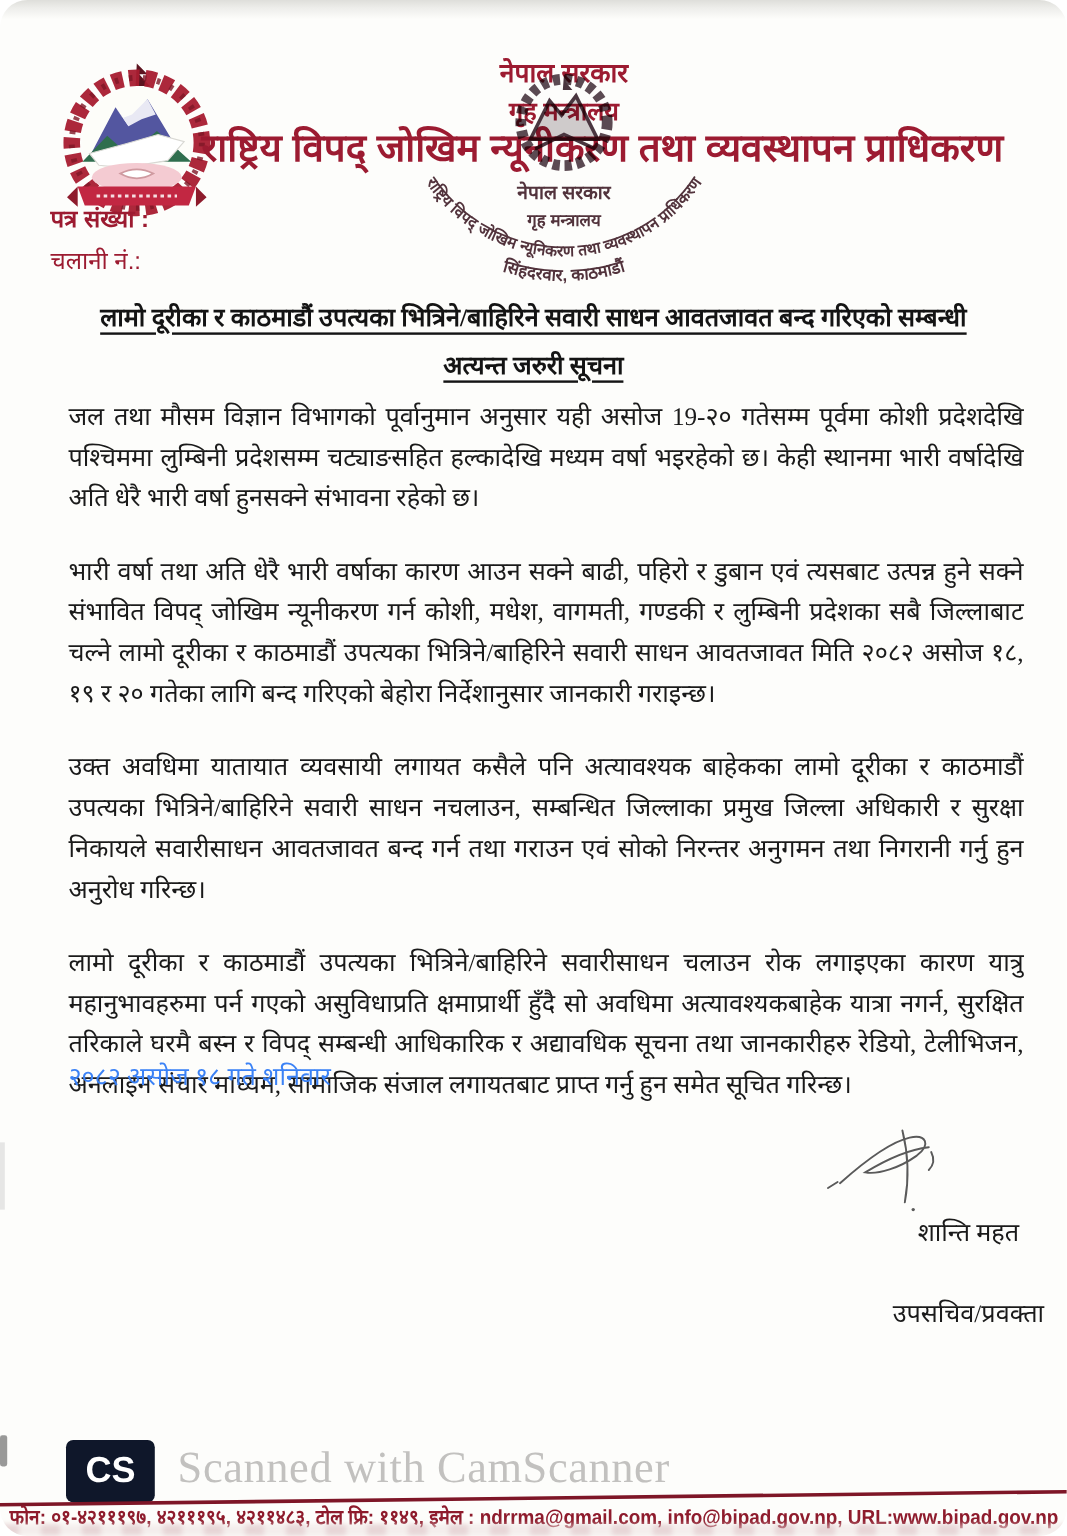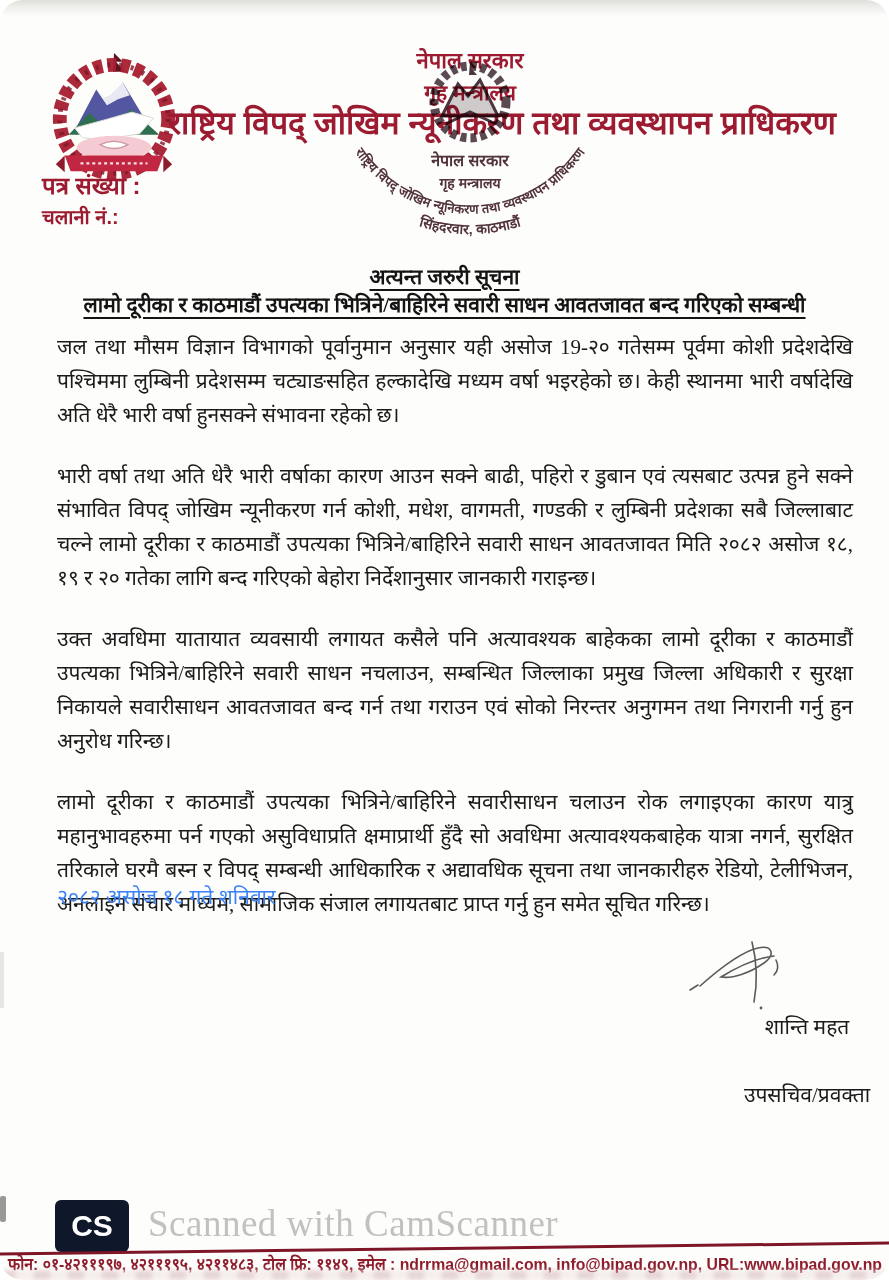--- a/index.html
+++ b/index.html
@@ -9,22 +9,22 @@
   .maroon{color:#9c1b31;}
   .scan-strip-top{left:0;top:0;width:889px;height:16px;
         background:linear-gradient(180deg,#dededa 0%,#ededea 40%,rgba(250,250,248,0) 100%);}
   
   .gov-line{left:0;top:44px;width:940px;text-align:center;font-family:"Liberation Sans","DejaVu Sans",sans-serif;
         font-weight:700;font-size:22px;}
   .ministry-line{left:0;top:78px;width:940px;text-align:center;font-family:"Liberation Sans","DejaVu Sans",sans-serif;
         font-weight:700;font-size:21px;}
   .authority-title{left:168px;top:100px;width:690px;font-family:"Liberation Sans","DejaVu Sans",sans-serif;
         font-weight:700;font-size:32px;white-space:nowrap;letter-spacing:0px;}
-  .ref-label{left:42px;top:168px;font-family:"Liberation Sans","DejaVu Sans",sans-serif;font-weight:700;font-size:24px;}
-  .dispatch-label{left:42px;top:203px;font-family:"Liberation Sans","DejaVu Sans",sans-serif;font-weight:700;font-size:20px;}
+  .ref-label{left:42px;top:168px;font-family:"Liberation Sans","DejaVu Sans",sans-serif;font-weight:700;font-size:20px;}
+  .dispatch-label{left:42px;top:203px;font-family:"Liberation Sans","DejaVu Sans",sans-serif;font-weight:400;font-size:20px;}
   .address-block{left:640px;top:158px;width:230px;text-align:center;font-family:"Liberation Sans","DejaVu Sans",sans-serif;
         font-weight:700;font-size:21px;line-height:36px;}
   .emblem-svg{left:45px;top:50px;width:138px;height:142px;}
   .stamp-svg{left:350px;top:54px;width:240px;height:192px;mix-blend-mode:multiply;opacity:.93;}
   
   .subject{left:0;top:250px;width:889px;text-align:center;color:#141414;font-weight:700;font-size:21px;}
   .subject .line{text-decoration:underline;text-underline-offset:5px;text-decoration-thickness:1.5px;}
   .subject .line2{margin-top:12px;}
   
   .body-text{left:57px;top:330px;width:796px;color:#1a1a1a;}
@@ -98,22 +98,22 @@
     <text font-size="14" font-weight="bold" fill="#45232e" font-family="Liberation Sans, DejaVu Sans, sans-serif">
       <textPath href="#stamp-arc-inner" startOffset="50%" text-anchor="middle">सिंहदरवार, काठमाडौं</textPath>
     </text>
   </svg>
 
   <div class="abs ref-label maroon">पत्र संख्या :</div>
   <div class="abs dispatch-label maroon">चलानी नं.:</div>
 
 
   <div class="abs subject">
+    <div class="line">लामो दूरीका र काठमाडौं उपत्यका भित्रिने/बाहिरिने सवारी साधन आवतजावत बन्द गरिएको सम्बन्धी</div>
     <div class="line line2">अत्यन्त जरुरी सूचना</div>
-    <div class="line">लामो दूरीका र काठमाडौं उपत्यका भित्रिने/बाहिरिने सवारी साधन आवतजावत बन्द गरिएको सम्बन्धी</div>
   </div>
 
   <div class="abs body-text">
     <p>जल तथा मौसम विज्ञान विभागको पूर्वानुमान अनुसार यही असोज 19-२० गतेसम्म पूर्वमा कोशी प्रदेशदेखि पश्चिममा लुम्बिनी प्रदेशसम्म चट्याङसहित हल्कादेखि मध्यम वर्षा भइरहेको छ। केही स्थानमा भारी वर्षादेखि अति धेरै भारी वर्षा हुनसक्ने संभावना रहेको छ।</p>
     <p>भारी वर्षा तथा अति धेरै भारी वर्षाका कारण आउन सक्ने बाढी, पहिरो र डुबान एवं त्यसबाट उत्पन्न हुने सक्ने संभावित विपद् जोखिम न्यूनीकरण गर्न कोशी, मधेश, वागमती, गण्डकी र लुम्बिनी प्रदेशका सबै जिल्लाबाट चल्ने लामो दूरीका र काठमाडौं उपत्यका भित्रिने/बाहिरिने सवारी साधन आवतजावत मिति २०८२ असोज १८, १९ र २० गतेका लागि बन्द गरिएको बेहोरा निर्देशानुसार जानकारी गराइन्छ।</p>
     <p>उक्त अवधिमा यातायात व्यवसायी लगायत कसैले पनि अत्यावश्यक बाहेकका लामो दूरीका र काठमाडौं उपत्यका भित्रिने/बाहिरिने सवारी साधन नचलाउन, सम्बन्धित जिल्लाका प्रमुख जिल्ला अधिकारी र सुरक्षा निकायले सवारीसाधन आवतजावत बन्द गर्न तथा गराउन एवं सोको निरन्तर अनुगमन तथा निगरानी गर्नु हुन अनुरोध गरिन्छ।</p>
     <p>लामो दूरीका र काठमाडौं उपत्यका भित्रिने/बाहिरिने सवारीसाधन चलाउन रोक लगाइएका कारण यात्रु महानुभावहरुमा पर्न गएको असुविधाप्रति क्षमाप्रार्थी हुँदै सो अवधिमा अत्यावश्यकबाहेक यात्रा नगर्न, सुरक्षित तरिकाले घरमै बस्न र विपद् सम्बन्धी आधिकारिक र अद्यावधिक सूचना तथा जानकारीहरु रेडियो, टेलीभिजन, अनलाइन संचार माध्यम, सामाजिक संजाल लगायतबाट प्राप्त गर्नु हुन समेत सूचित गरिन्छ।</p>
   </div>
 
   <div class="abs date-line">२०८२ असोज १८ गते शनिवार</div>

